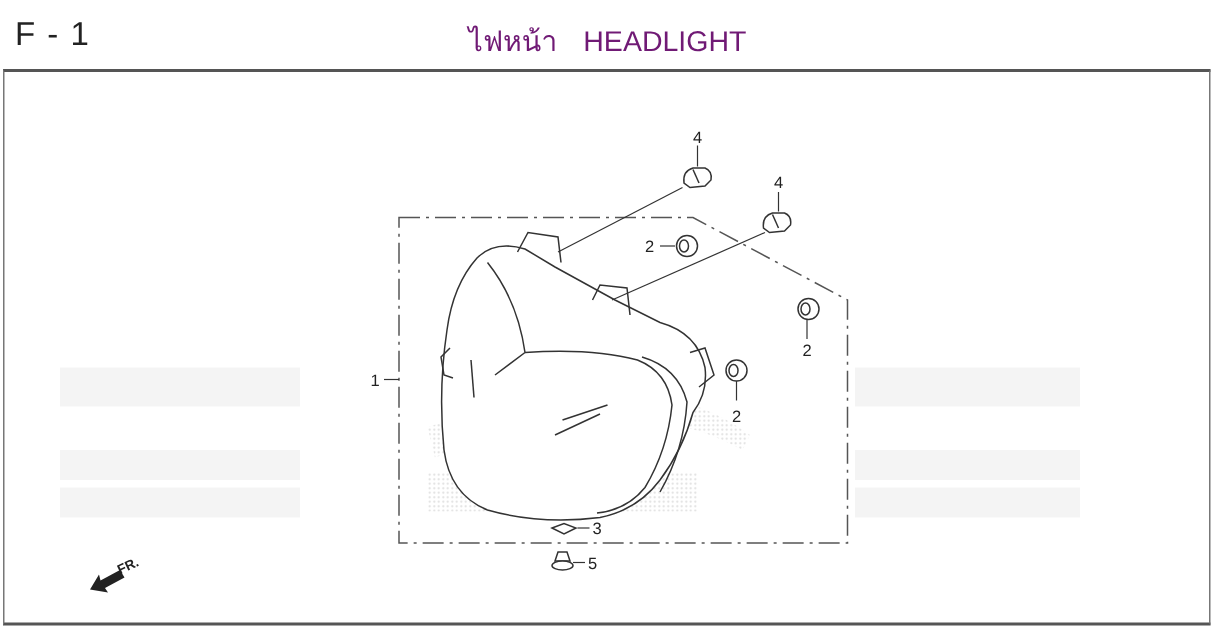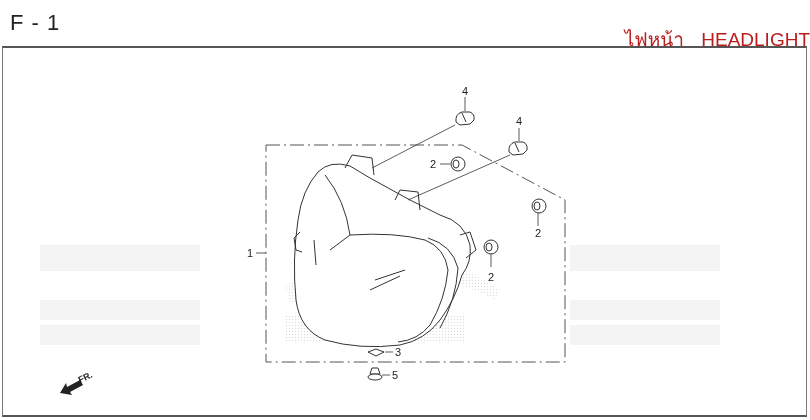--- a/index.html
+++ b/index.html
@@ -1,20 +1,20 @@
 <!DOCTYPE html>
 <html><head>
 <meta charset="utf-8">
 <style>
   html, body { margin: 0; padding: 0; background: #ffffff; }
   body { width: 810px; height: 420px; position: relative; overflow: hidden;
          font-family: "Liberation Sans", sans-serif; color: #222; }
   .header { position: absolute; left: 0; top: 0; width: 682px; height: 46px; background: #fff; }
   .fig-code { position: absolute; left: 10px; top: 10px; font-size: 22px; letter-spacing: 1px; color: #222; }
-  .title { position: absolute; left: 0; width: 810px; top: 12px; text-align: right; font-size: 19px; color: #b91c1c; margin-top: 12px; }
+  .title { position: absolute; left: 0; width: 810px; top: 12px; text-align: center; font-size: 19px; color: #701a75; }
   .title .th { margin-right: 12px; }
   .frame { position: absolute; left: 2px; top: 46px; width: 803px; height: 367px;
            border-top: 2px solid #555; border-left: 1px solid #777; border-right: 1px solid #777;
            border-bottom: 2px solid #555; background: #fff; }
   svg.diagram { position: absolute; left: 0; top: 0; }
   .callout { font-family: "Liberation Sans", sans-serif; font-size: 11px; fill: #222; }
 </style>
 </head>
 <body>
 

